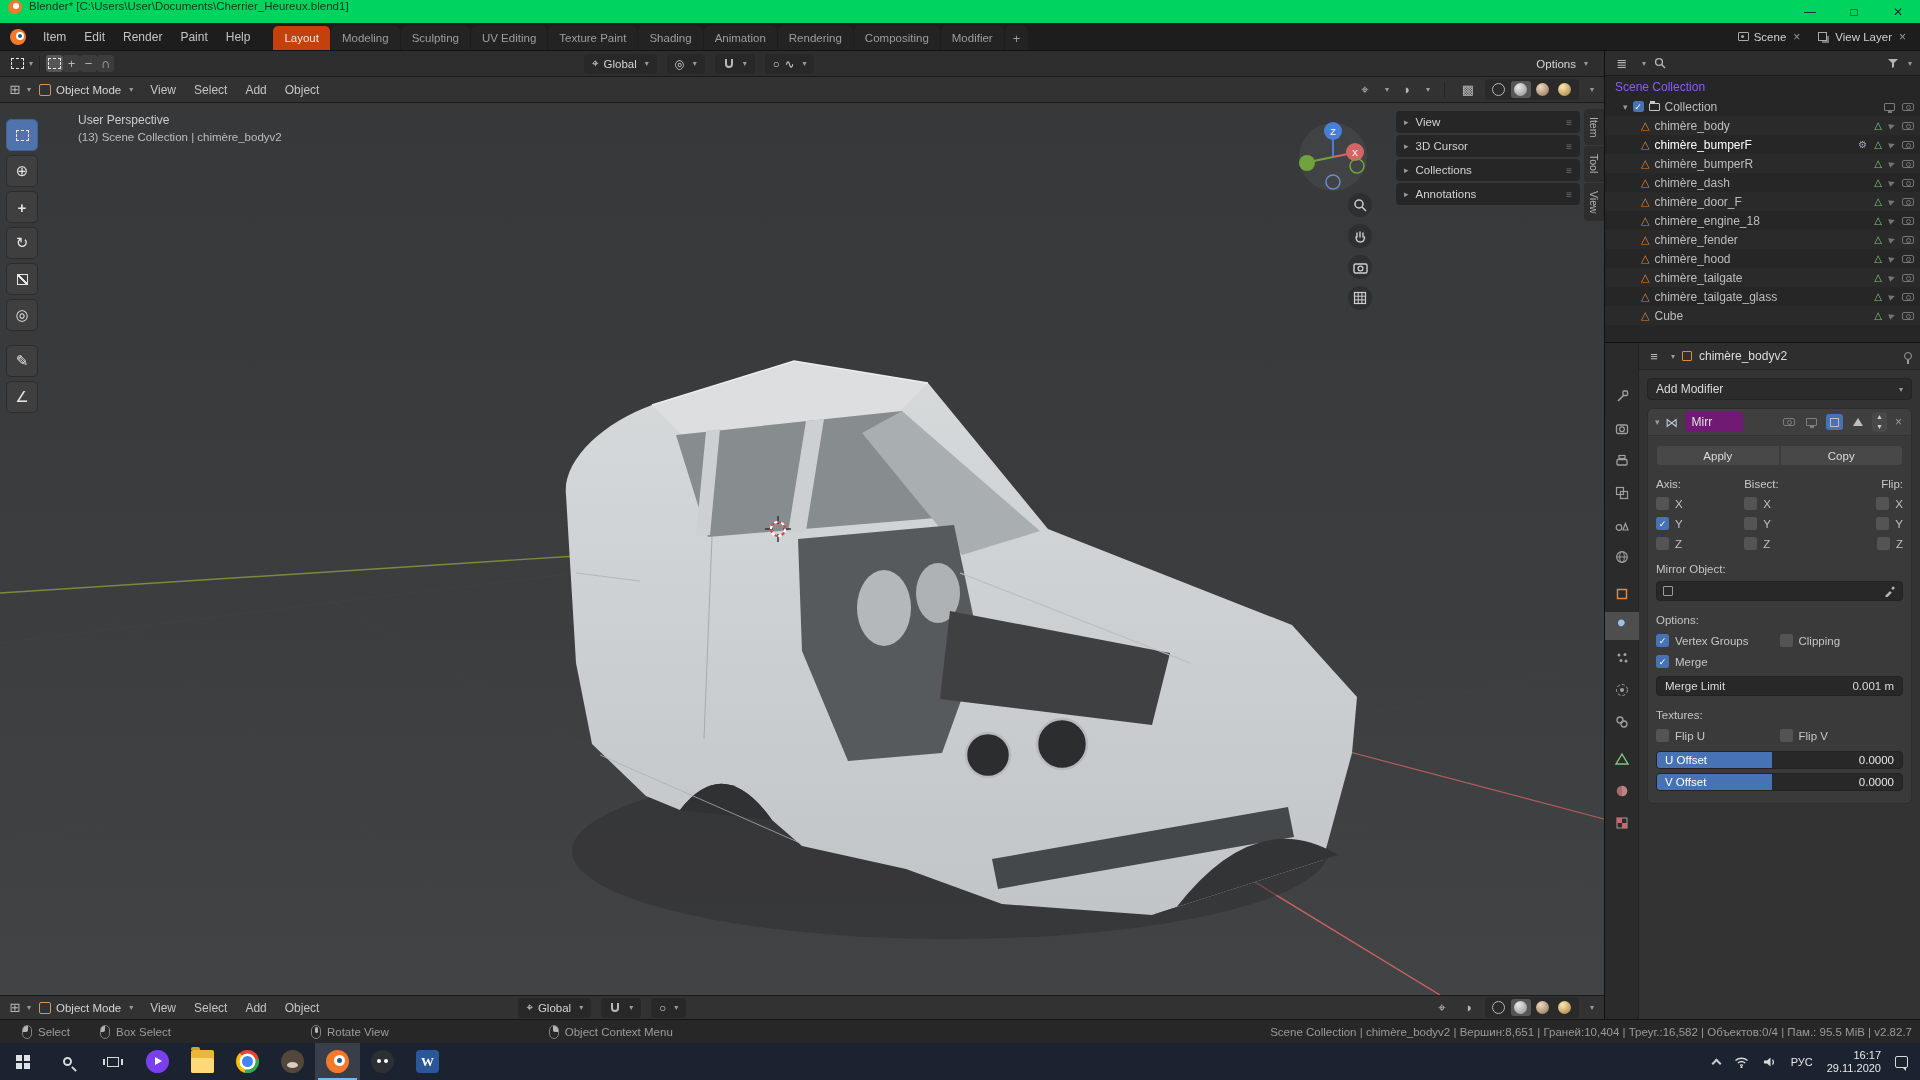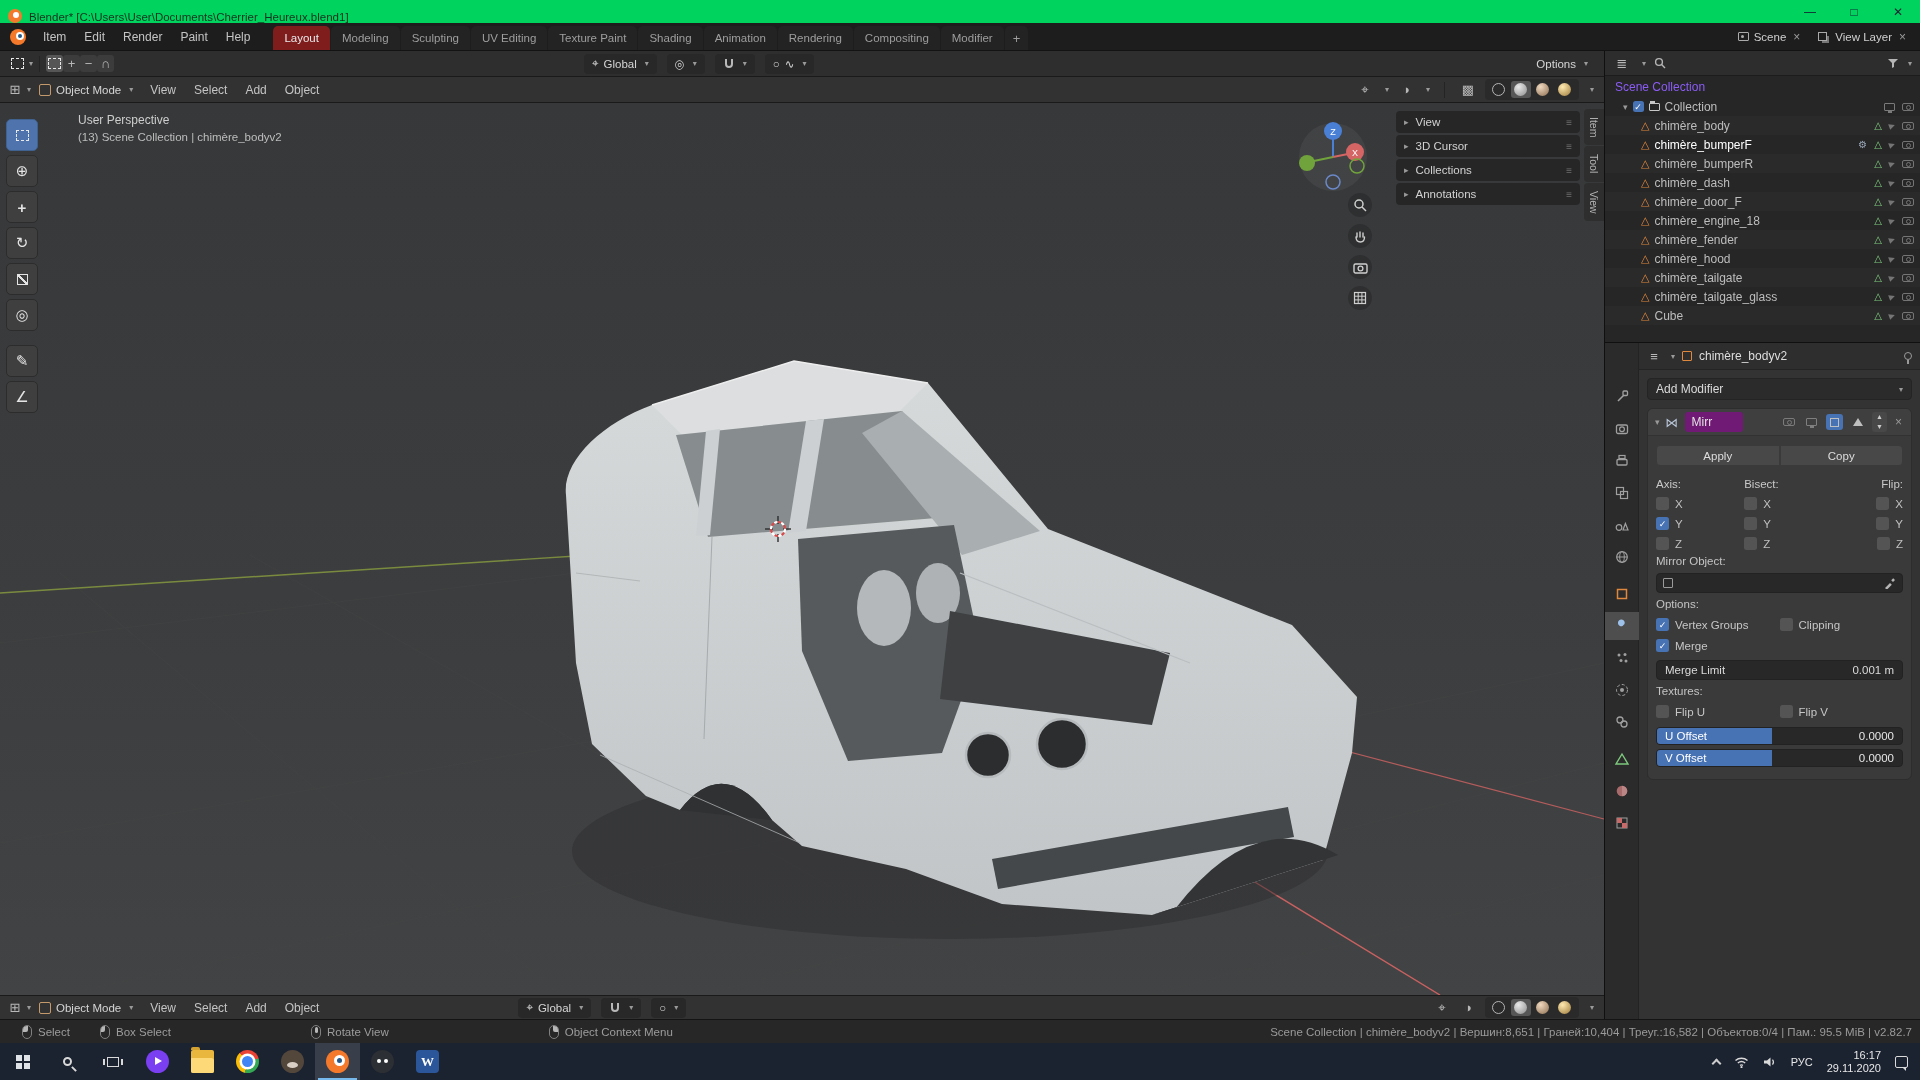--- a/index.html
+++ b/index.html
@@ -2,36 +2,36 @@
 <html><head>
 <meta charset="utf-8">
 <style>
   *{margin:0;padding:0;box-sizing:border-box}
   html,body{width:1920px;height:1080px;overflow:hidden;background:#000;
     font-family:"Liberation Sans","DejaVu Sans",sans-serif;font-size:12px;color:#c8c8c8;
     -webkit-user-select:none;user-select:none}
   .win{width:1920px;height:1080px;display:flex;flex-direction:column;position:relative}
 
   
-  .tbar{height:23px;background:#00d45e;display:flex;align-items:flex-end;padding:0 0 0 8px;flex:none}
+  .tbar{height:23px;background:#00d45e;display:flex;align-items:flex-start;padding:0 0 0 8px;flex:none}
   .tb-logo{width:14px;height:14px;border-radius:50%;background:#f5792a;position:relative;margin-right:7px}
   .tb-logo::after{content:"";position:absolute;width:6px;height:6px;background:#fff;border-radius:50%;left:5px;top:2.5px}
   .tb-title{font-size:11.5px;color:#11331f}
   .tb-btns{margin-left:auto;display:flex;height:100%}
   .tb-btns span{width:44px;display:flex;align-items:center;justify-content:center;color:#123;font-size:12px;cursor:default}
 
   
   .r1{height:28px;background:#1d1d1d;display:flex;align-items:center;padding:0 8px;flex:none;border-bottom:1px solid #131313}
   .bl-logo{width:16px;height:16px;border-radius:50%;background:#f5792a;position:relative;margin:0 8px 0 2px}
   .bl-logo::before{content:"";position:absolute;width:8px;height:8px;background:#fff;border-radius:50%;left:6px;top:3px}
   .bl-logo::after{content:"";position:absolute;width:4px;height:4px;background:#265787;border-radius:50%;left:8px;top:5px}
   .menu-it{padding:0 9px;color:#c4c4c4;height:100%;display:flex;align-items:center;cursor:default}
   .ws-wrap{display:flex;align-items:flex-end;height:100%;margin-left:14px;gap:1px}
   .ws{height:24px;display:flex;align-items:center;padding:0 11px;border-radius:5px 5px 0 0;background:#232323;color:#9e9e9e;font-size:11.5px;cursor:default}
-  .ws.on{background:#7f1d1d;color:#e8e8e8}
+  .ws.on{background:#c2410c;color:#e8e8e8}
   .ws.plus{padding:0 8px;font-size:13px}
   .r1-right{margin-left:auto;display:flex;align-items:center;gap:16px;padding-right:4px}
   .widget{display:flex;align-items:center;gap:5px;color:#cfcfcf;font-size:11.5px}
   .ico-scene{width:11px;height:9px;border:1px solid #aaa;border-radius:1px;position:relative}
   .ico-scene::after{content:"";position:absolute;width:3px;height:3px;background:#aaa;border-radius:50%;left:2px;top:2px}
   .ico-layers{width:9px;height:9px;border:1px solid #aaa;box-shadow:3px 3px 0 -1px #777;margin-right:3px}
   .xbtn{color:#9a9a9a;font-size:12px;padding:0 2px}
   .ddn{font-size:8px;color:#9a9a9a;margin-left:3px}
 
   
@@ -124,21 +124,21 @@
   .updn{display:flex;flex-direction:column;background:#484848;border-radius:3px;overflow:hidden}
   .updn span{font-size:7px;color:#ccc;padding:1px 4px;line-height:1.1}
   .mp-body{padding:9px 8px 12px}
   .btn2{display:flex;gap:0}
   .btn{flex:1;height:21px;background:#484848;border:1px solid #3a3a3a;display:flex;align-items:center;justify-content:center;color:#ddd;font-size:11.5px}
   .btn.l{border-radius:4px 0 0 4px}.btn.r{border-radius:0 4px 4px 0}
   .axgrid{display:grid;grid-template-columns:1fr 1fr .8fr;row-gap:7px;margin-top:12px;font-size:11.5px;color:#c0c0c0}
   .axgrid .hd{color:#c9c9c9}
   .axgrid .hd.r,.axgrid .cell.r{justify-self:end}
   .axgrid .cell{display:flex;align-items:center;gap:6px}
-  .plabel{margin-top:5px;color:#c4c4c4;font-size:11.5px}
+  .plabel{margin-top:13px;color:#c4c4c4;font-size:11.5px}
   .objfield{margin-top:6px;height:20px;background:#282828;border:1px solid #222;border-radius:4px;display:flex;align-items:center;padding:0 6px;gap:6px}
   .row2c{display:flex;margin-top:8px}
   .row2c .half{width:50%;display:flex;align-items:center;gap:6px;font-size:11.5px;color:#c6c6c6}
   .slider{margin-top:8px;height:20px;background:#282828;border:1px solid #222;border-radius:4px;display:flex;align-items:center;justify-content:space-between;padding:0 8px;font-size:11.5px;color:#dadada}
   .fslider{margin-top:4px;height:18px;background:#282828;border:1px solid #222;border-radius:4px;position:relative;overflow:hidden;font-size:11.5px}
   .fslider .fill{position:absolute;left:0;top:0;bottom:0;width:47%;background:#4772b3}
   .fslider .lab{position:absolute;left:8px;top:0;bottom:0;display:flex;align-items:center;color:#fff}
   .fslider .val{position:absolute;right:8px;top:0;bottom:0;display:flex;align-items:center;color:#e6e6e6}
 
   

